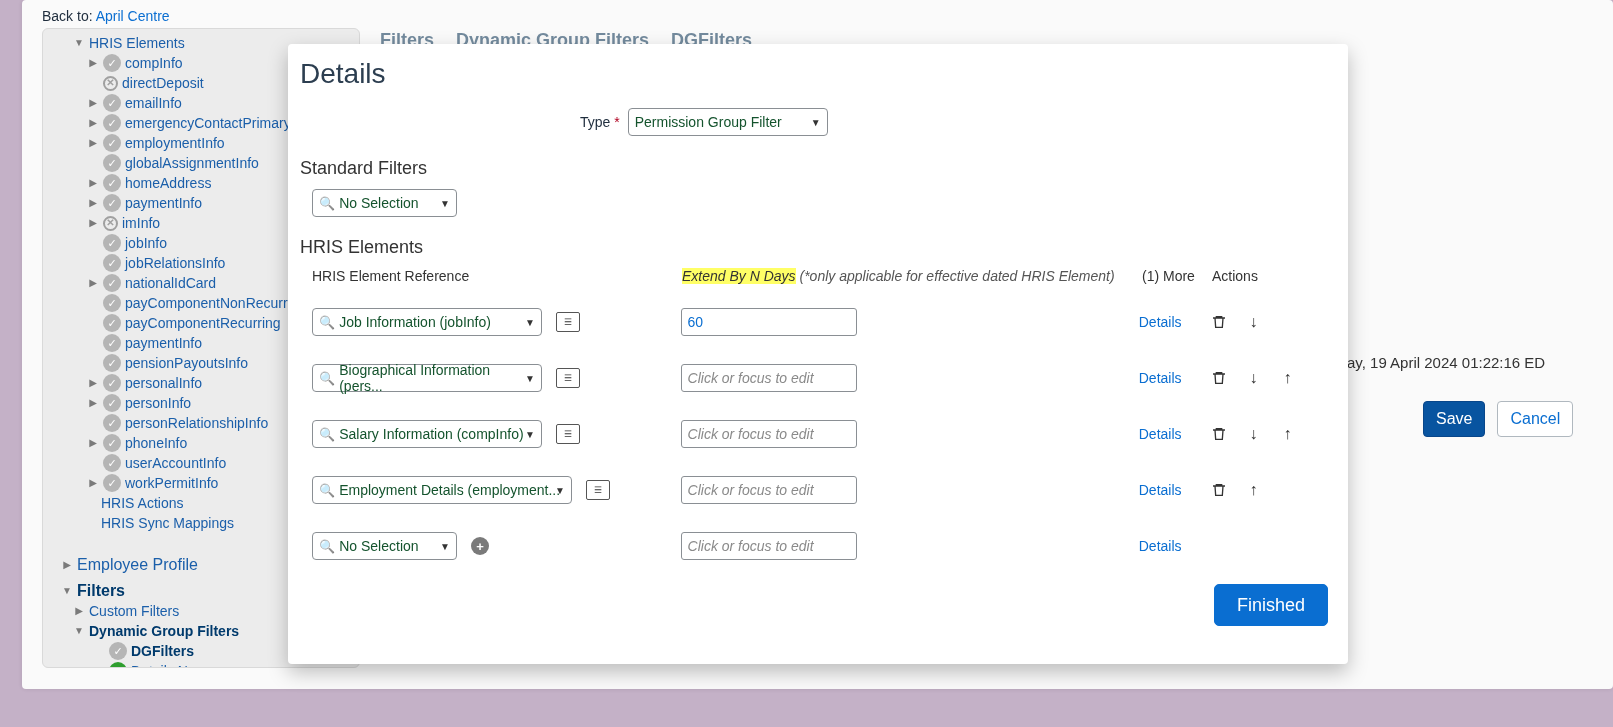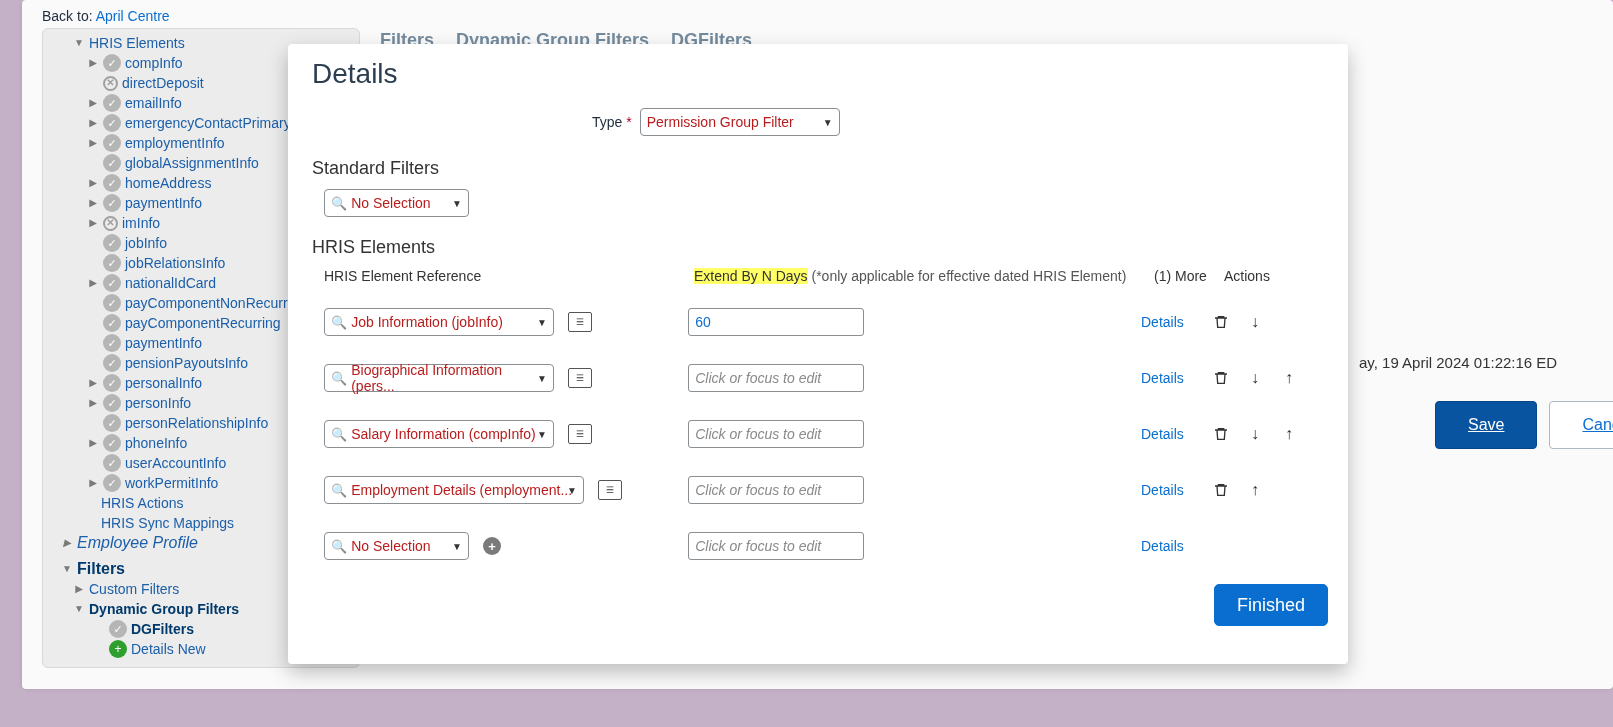--- a/index.html
+++ b/index.html
@@ -76,80 +76,80 @@
 
   
   .tabs-bar{
     position:absolute; left:380px; top:30px; height:22px; font-size:18px;
     display:flex; gap:22px; color:#3b5c77; font-weight:600;
     opacity:0.7;
   }
   .tabs-bar span{cursor:pointer;}
 
   .right-strip{
-    position:absolute; right:0; top:330px; width:260px;
+    position:absolute; right:12px; top:330px; width:260px;
   }
   .right-strip .ts{
     font-size:15px; color:#333; padding:24px 0 30px 6px; white-space:nowrap;
   }
   .right-strip .btns{
     display:flex; gap:12px; padding-left:82px;
   }
   .btn{
-    height:48px; padding:0 32px; border-radius:4px; font-size:16px;
-    cursor:pointer; display:inline-flex; align-items:center;text-decoration:underline;
+    height:36px; padding:0 12px; border-radius:4px; font-size:16px;
+    cursor:pointer; display:inline-flex; align-items:center;
   }
   .btn-primary{
     background:#0854a0; color:#fff; border:1px solid #08468a;
   }
   .btn-secondary{
     background:#fff; color:var(--link); border:1px solid var(--border);
   }
 
   
   .modal{
     position:absolute;
     left:288px; top:44px; width:1060px; height:620px;
     background:#fff;
     box-shadow:0 8px 20px rgba(0,0,0,0.25);
     border-radius:4px;
-    padding:14px 20px 18px 24px;
+    padding:14px 20px 18px 12px;
     box-sizing:border-box;
   }
   .modal h1{
     margin:0 0 18px 0; font-size:28px; font-weight:400; color:#2c3e50;
   }
   .row-type{
     display:flex; align-items:center; gap:8px; margin:4px 0 22px 0;
     padding-left:280px;
   }
   .row-type label{font-size:14px;}
   .req{color:#b00020;}
   .combo{
     display:inline-flex; align-items:center;
     border:1px solid #8a8f94; border-radius:4px;
     height:28px; padding:0 6px; background:#fff;
     position:relative; box-sizing:border-box;
   }
   .combo .search{margin-right:4px;opacity:.7;font-size:13px;}
-  .combo .val{color:#b91c1c;}
+  .combo .val{color:#14532d;}
   .combo .caret{position:absolute;right:6px;font-size:10px;color:#333;}
   .combo.w200{width:200px;}
   .combo.w145{width:145px;}
   .combo.w230{width:230px;}
   .combo.w260{width:260px;}
   h2.section{
     font-size:18px; font-weight:400; color:#333; margin:8px 0 10px 0;
   }
   .head-row{
     display:flex; align-items:center; font-size:14px; color:#333;
     margin:4px 0 10px 0;
   }
   .head-row .c1{width:370px; padding-left:12px;}
-  .head-row .c2{width:460px;}
+  .head-row .c2{width:460px;font-style:italic;}
   .head-row .c2 .hl{background:var(--highlight);}
   .head-row .c3{width:70px;}
   .head-row .c4{width:70px;}
   .head-row .muted{color:#555;}
   .hris-row{
     display:flex; align-items:center; height:56px;
   }
   .hris-row .c1{width:370px; padding-left:12px; display:flex; align-items:center; gap:14px;}
   .hris-row .c2{width:460px;}
   .hris-row .c3{width:70px;}
@@ -342,21 +342,21 @@
         <li>
           <span class="spacer" style="width:58px"></span>
           <span class="lbl">HRIS Actions</span>
         </li>
         <li>
           <span class="spacer" style="width:58px"></span>
           <span class="lbl">HRIS Sync Mappings</span>
         </li>
       </ul>
     <ul id="tree-l1">
-        <li style="margin-top: 0; font-style: italic;">
+        <li style="margin-top: 22px;">
           <span class="spacer" style="width:14px"></span>
           <span class="tw tri-right"></span>
           <span class="lbl " style="font-size:16px">Employee Profile</span>
         </li>
         <li style="margin-top: 6px;">
           <span class="spacer" style="width:14px"></span>
           <span class="tw tri-down"></span>
           <span class="lbl bold" style="font-size:16px">Filters</span>
         </li>
       </ul>

